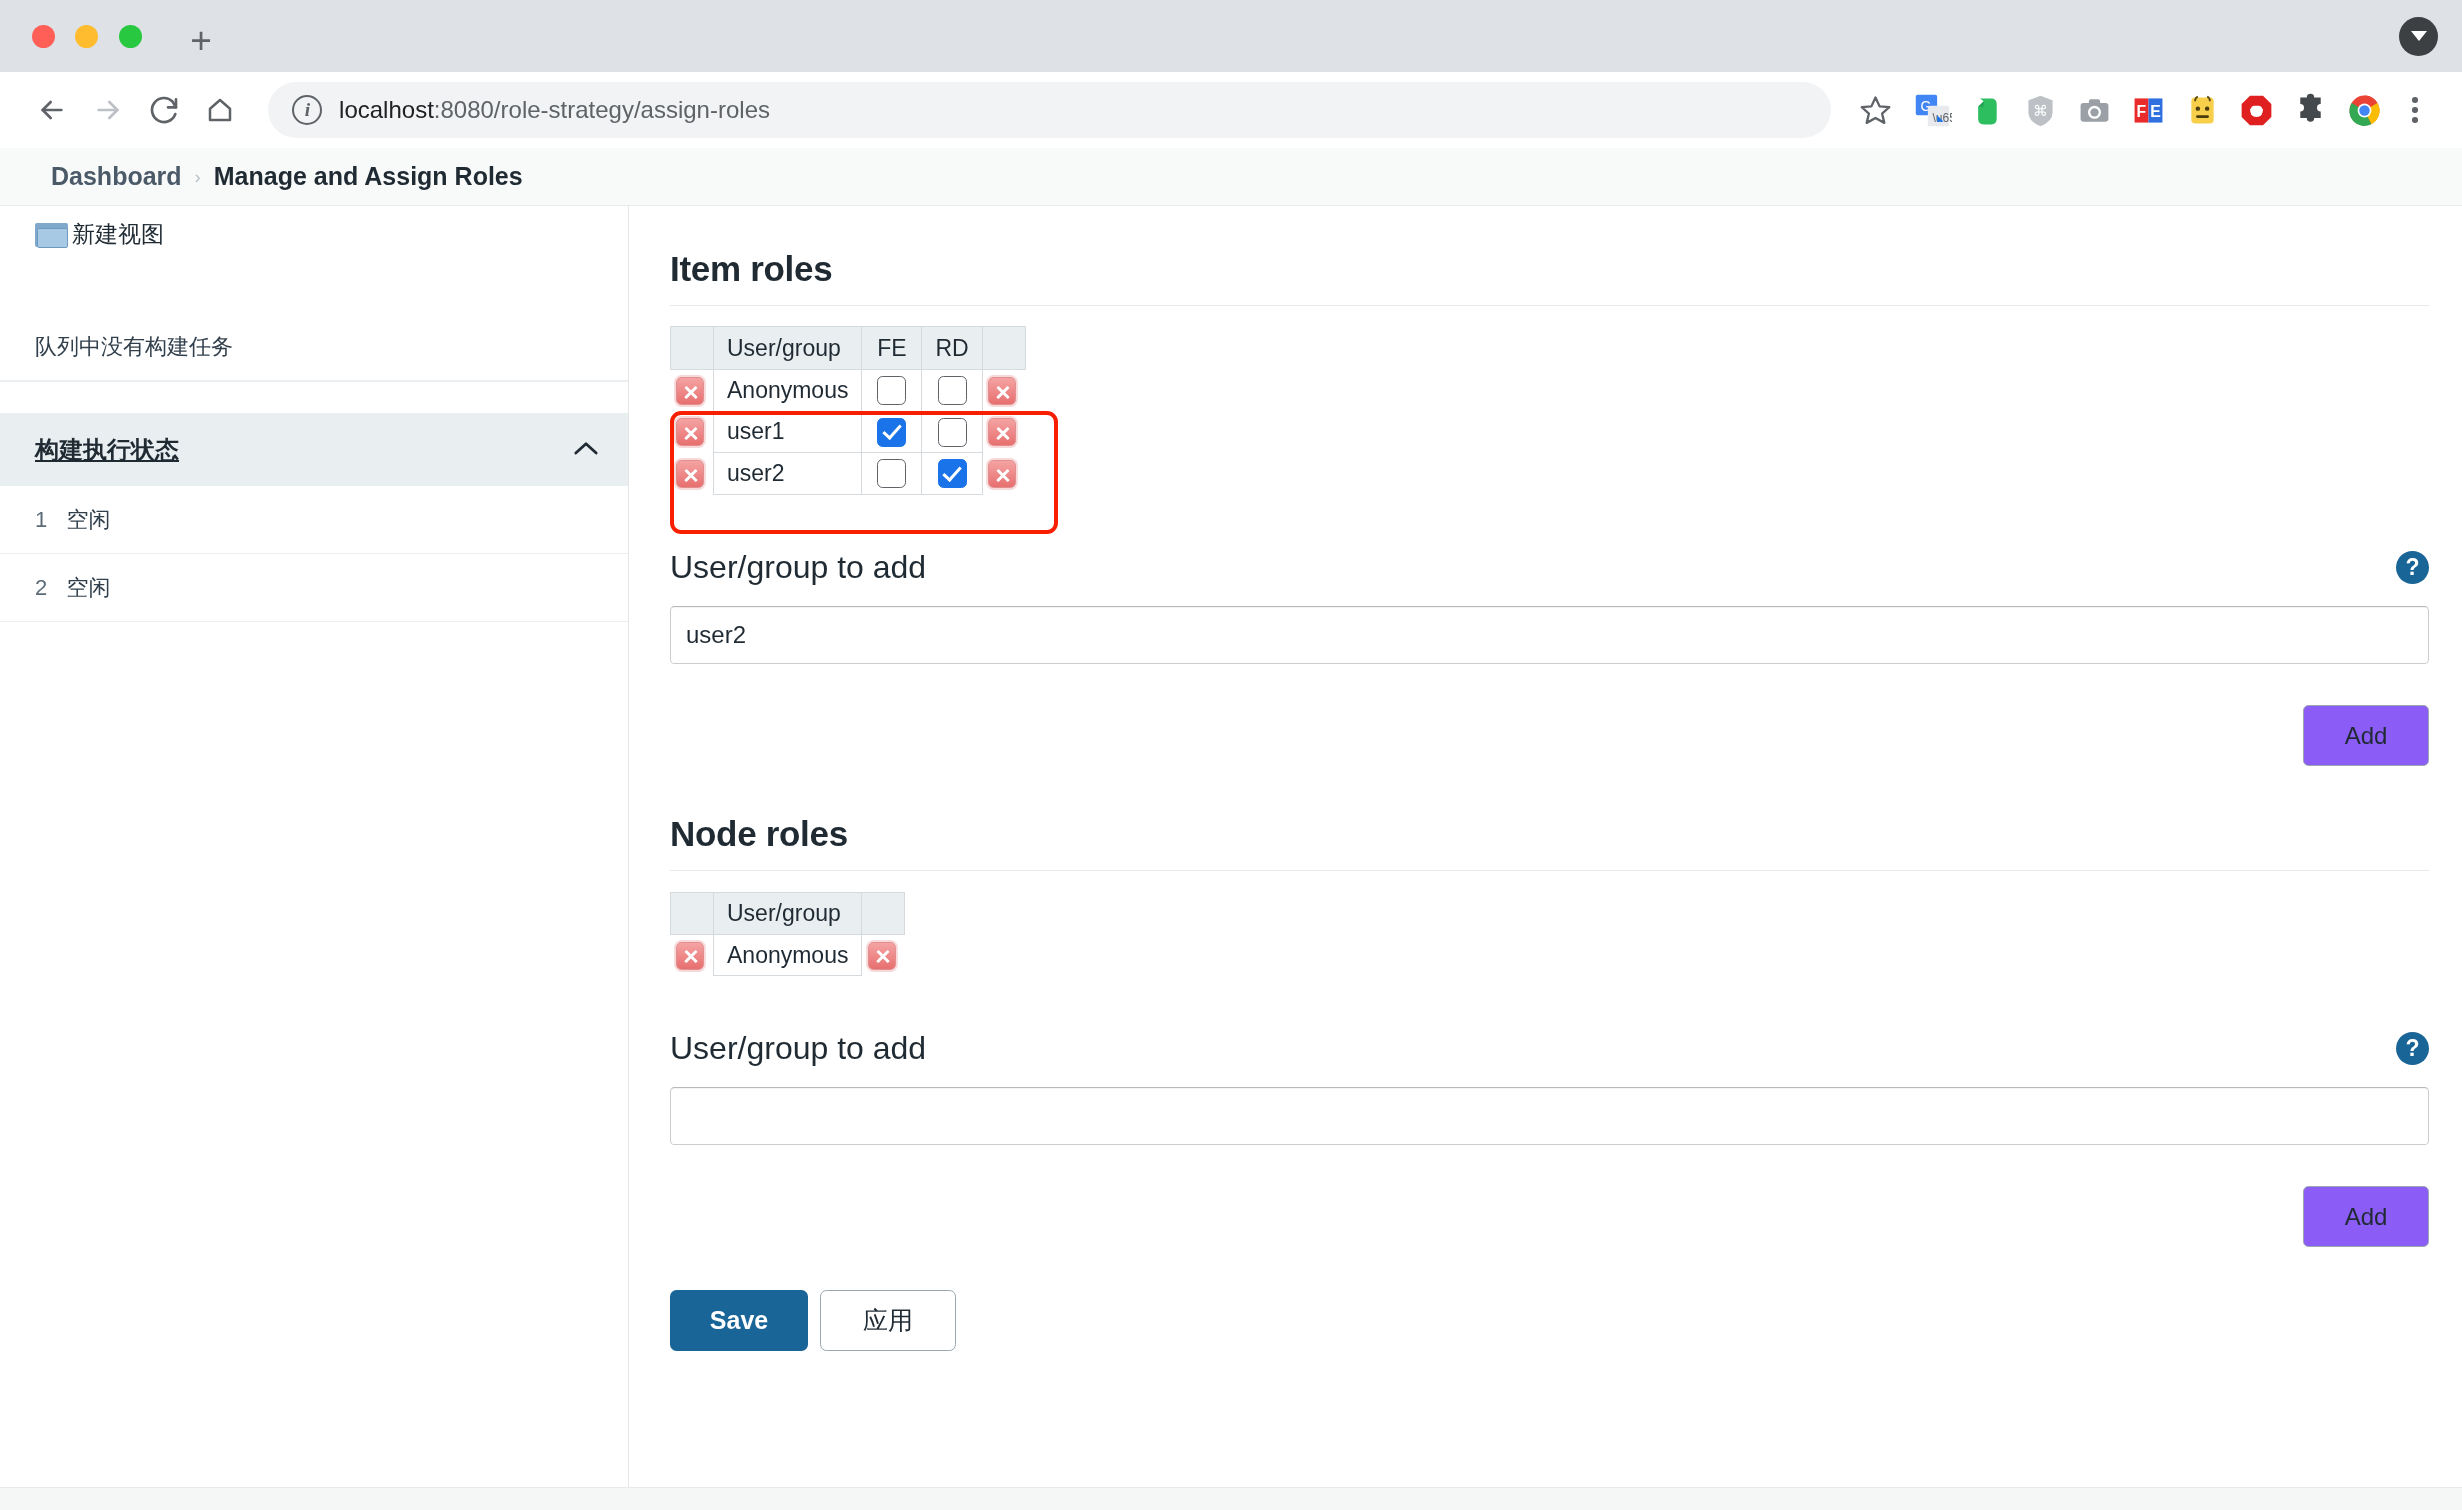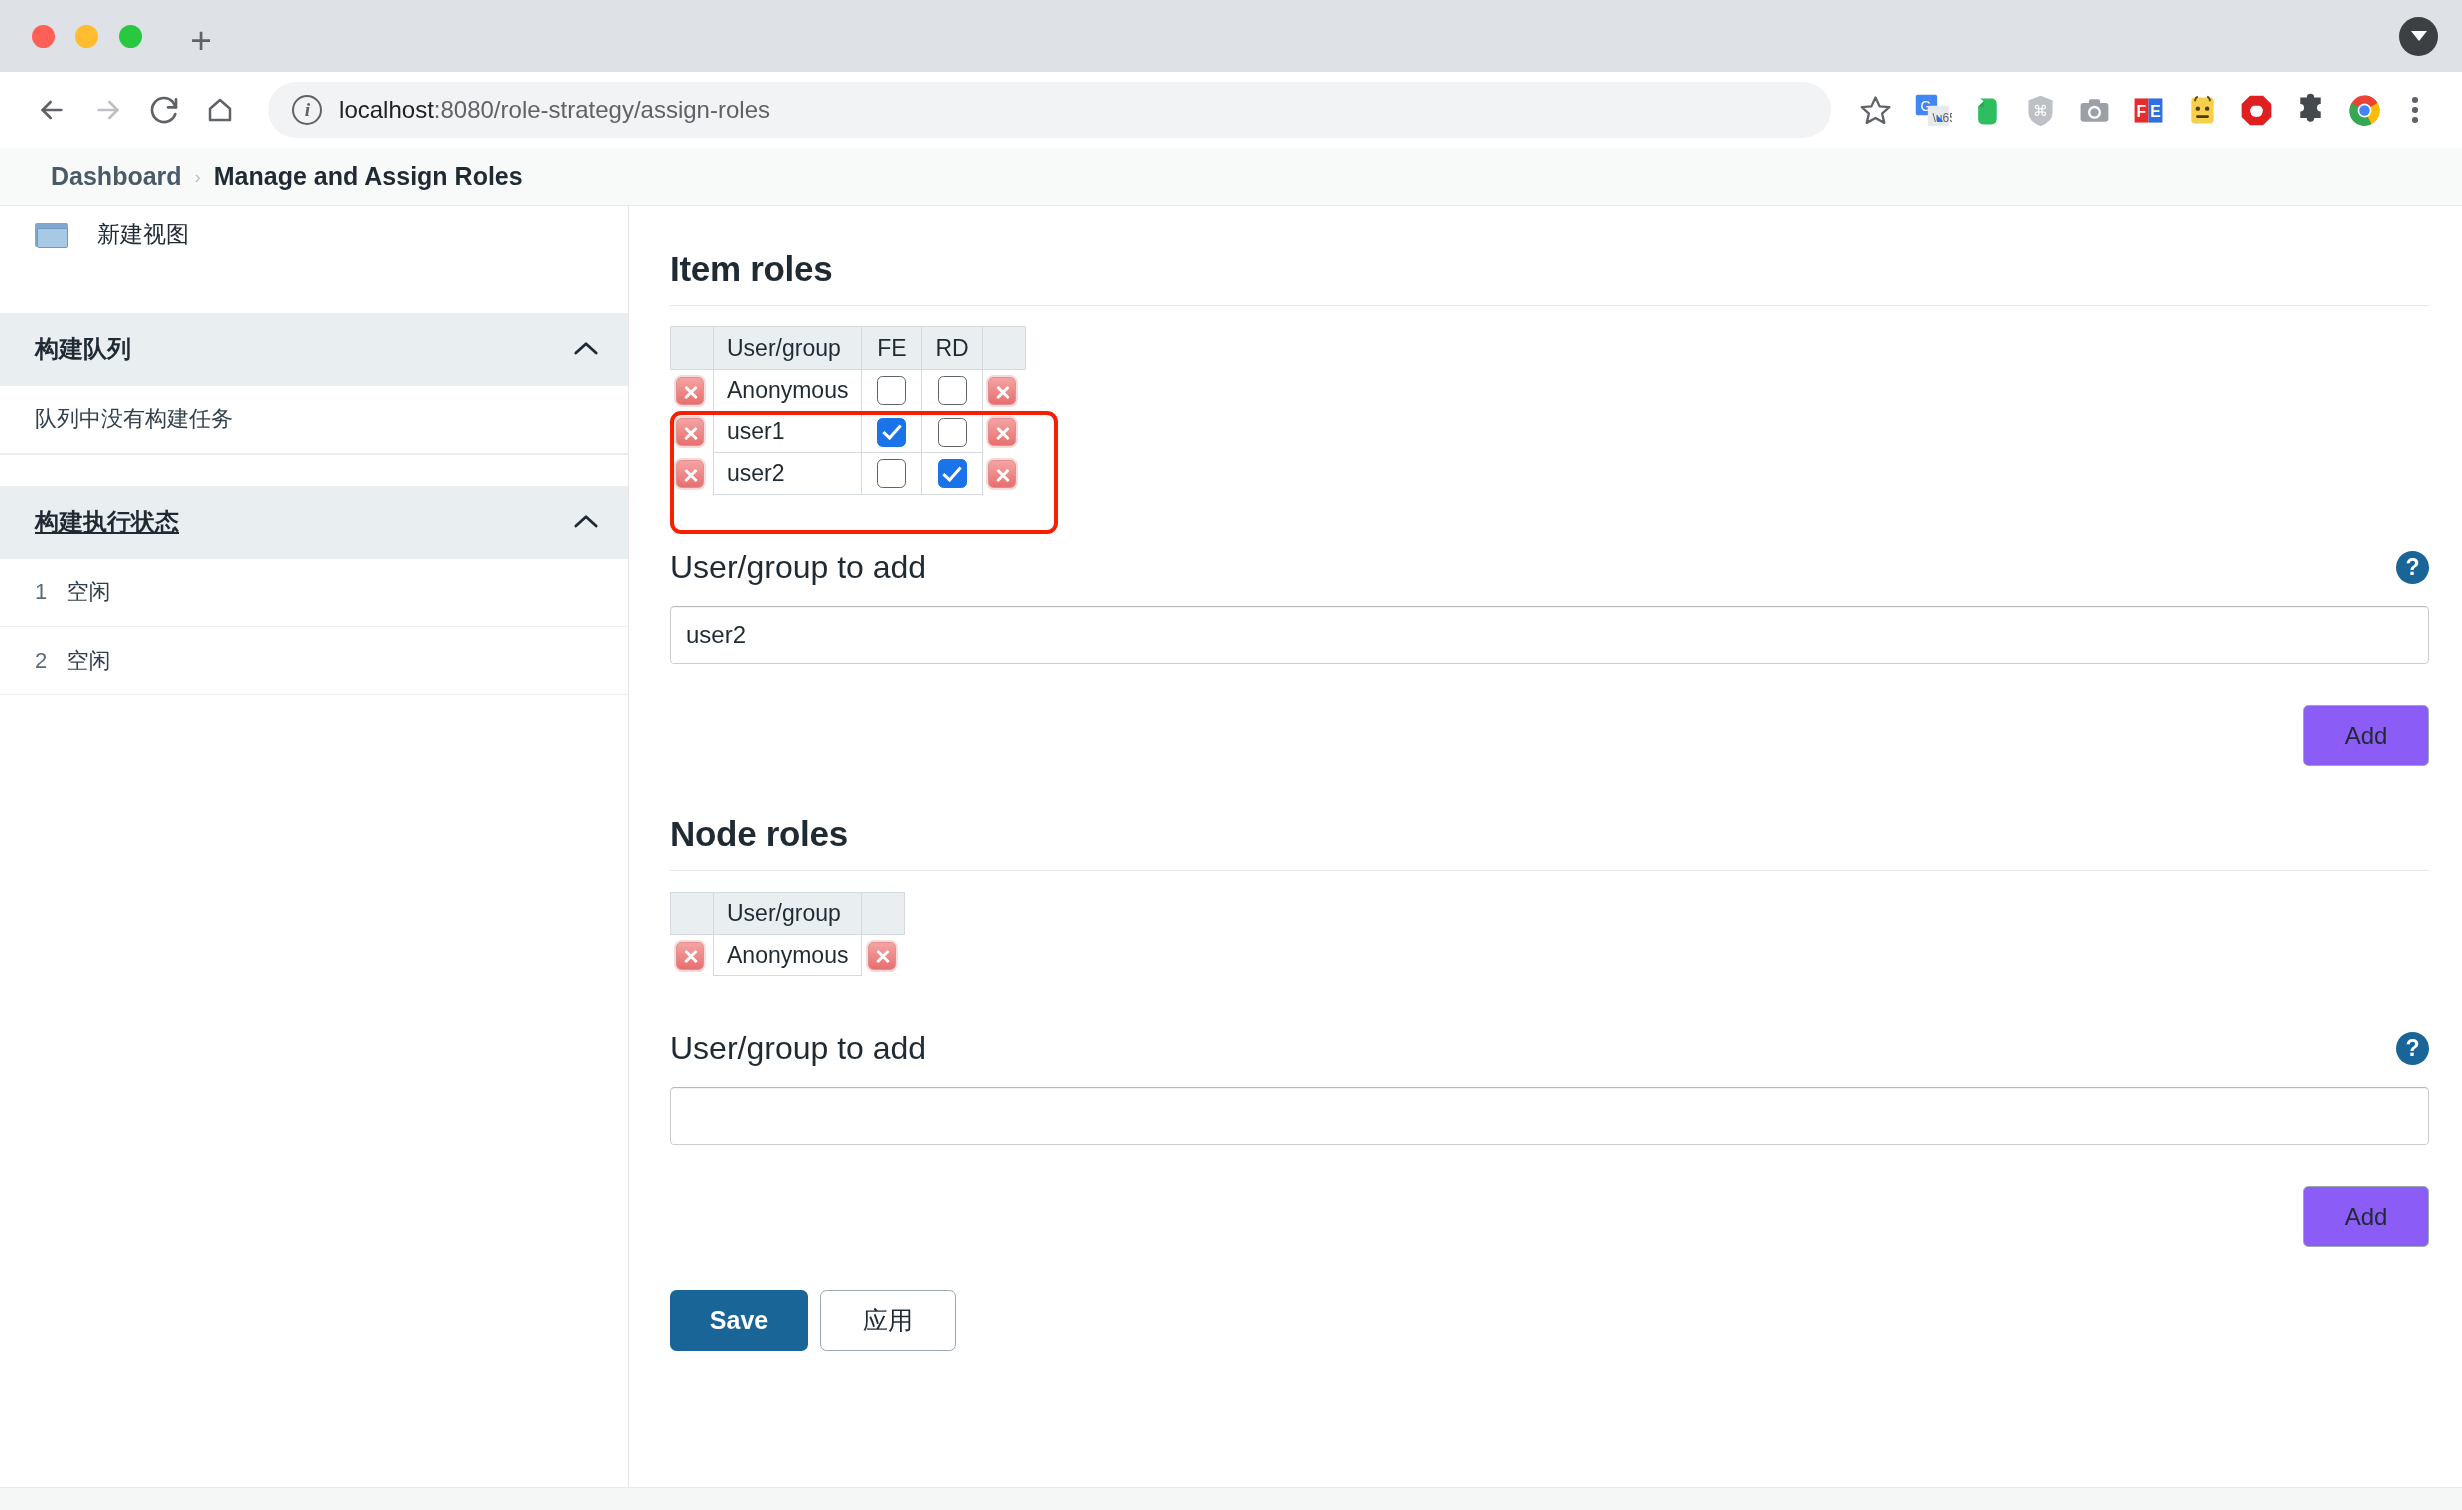--- a/index.html
+++ b/index.html
@@ -96,21 +96,21 @@
   }
   .crumb { font-size: 25px; font-weight: bold; color: #4b5a68; }
   .crumb.current { color: #1f2a33; }
   .crumb-sep { font-size: 18.6px; color: #b8c0c7; }
 
   .body-split { flex: 1; display: flex; min-height: 0; position: relative; }
 
   
   .sidebar { width: 629px; flex: none; background: #ffffff;
              border-right: 0.9px solid #e6e6e6; overflow: hidden; }
-  .side-viewitem { display: flex; align-items: center; gap: 29px; padding: 13px 0 15px 35px; }
+  .side-viewitem { display: flex; align-items: center; gap: 4px; padding: 13px 0 15px 35px; }
   .folder-ico { width: 33px; height: 26px; position: relative; flex: none; }
   .folder-ico .back { position: absolute; left: 0; top: 1.9px; width: 33px; height: 24px;
                       background: #7fa8cc; border-radius: 1.9px; }
   .folder-ico .front { position: absolute; left: 1.9px; top: 6.5px; width: 31px; height: 19.5px;
                        background: #a8c9e3; border-radius: 1.9px; border: 0.9px solid #6d9ac0; }
   .side-viewitem .label { font-size: 23px; color: #1f2a33; }
 
   .side-gap { height: 48px; background: #ffffff; }
   .side-gap.thin { height: 32px; border-top: 0.9px solid #eceff1; }
 
@@ -357,28 +357,20 @@
         <div class="side-viewitem">
           <span class="folder-ico">
             <span class="back"></span>
             <span class="front"></span>
           </span>
           <span class="label">新建视图</span>
         </div>
 
         <div class="side-gap"></div>
 
-        <div class="side-section-head">
-          <span class="t">构建队列</span>
-          <span class="chev">
-            <svg width="28" height="16.7" viewBox="0 0 30 18" fill="none" stroke="currentColor" stroke-width="3" stroke-linecap="round" stroke-linejoin="round">
-                <polyline points="4 14 15 4 26 14"></polyline>
-              </svg>
-          </span>
-        </div>
         <div class="side-row">
           <span>队列中没有构建任务</span>
         </div>
 
         <div class="side-gap thin"></div>
 
         <div class="side-section-head">
           <span class="t linked">构建执行状态</span>
           <span class="chev">
             <svg width="28" height="16.7" viewBox="0 0 30 18" fill="none" stroke="currentColor" stroke-width="3" stroke-linecap="round" stroke-linejoin="round">

